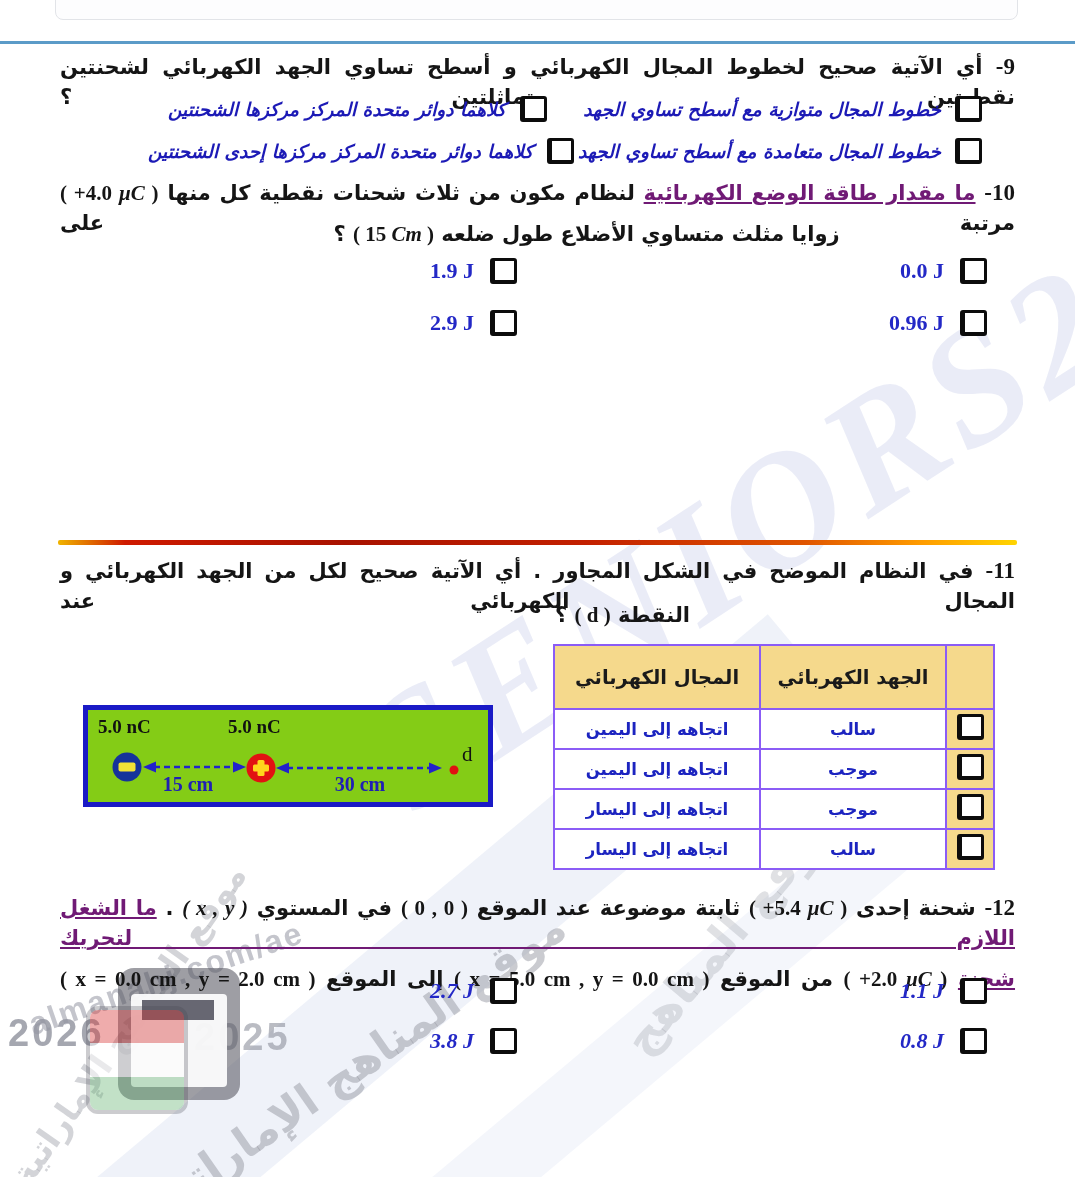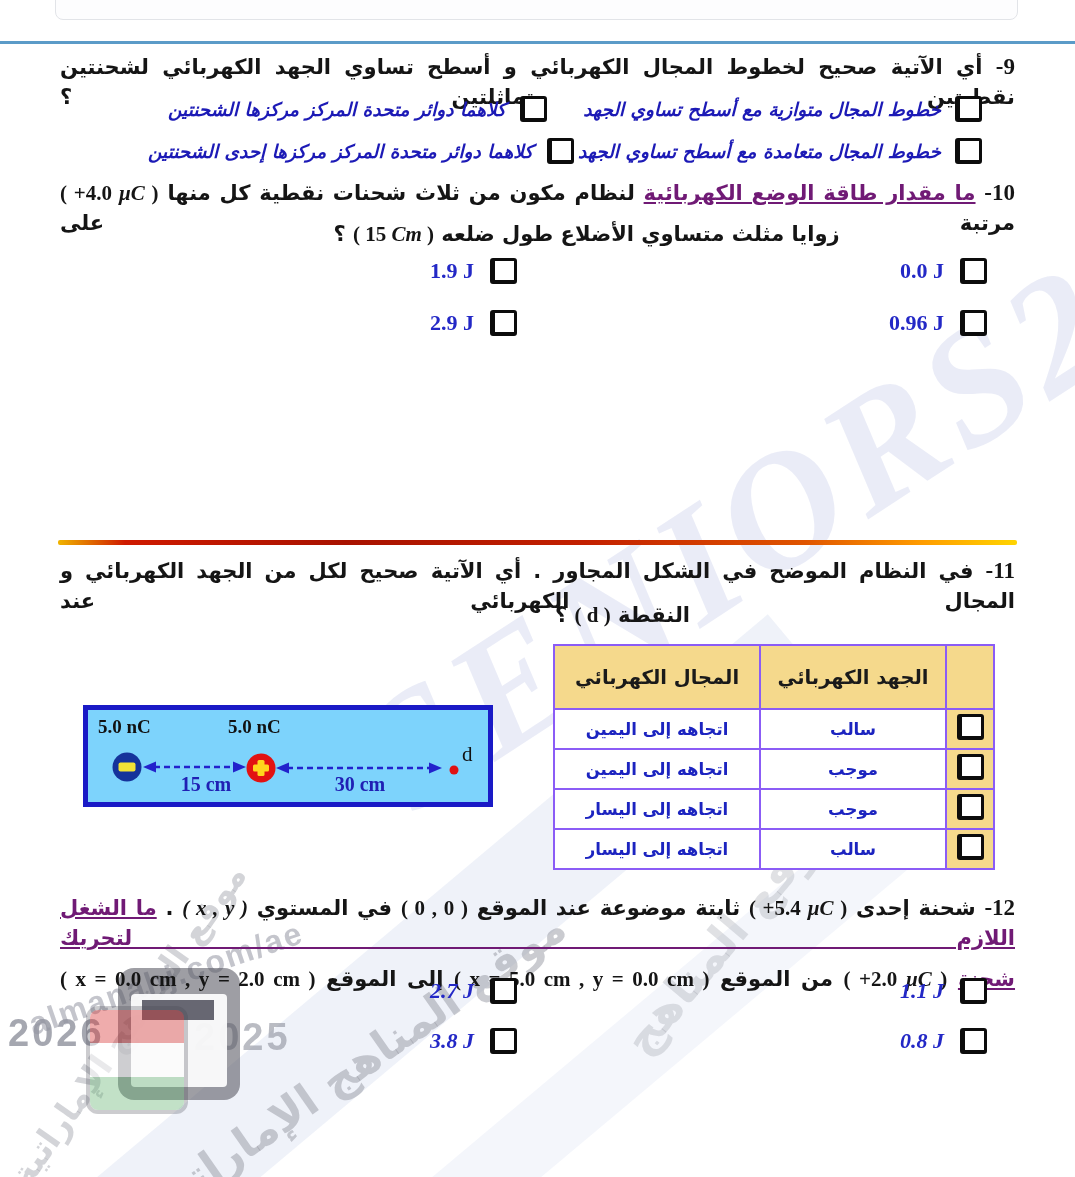--- a/index.html
+++ b/index.html
@@ -76,21 +76,21 @@
   .qtable th{background:#f5d98c;height:62px;vertical-align:middle;
              font-weight:700;font-size:19.5px;color:#1a1a1a;}
   .qtable td{height:38px;text-align:center;vertical-align:middle;background:#fff;
              font-weight:700;font-size:16.5px;color:#1c24c0;}
   .qtable .cbcol{width:46px;background:#f5d98c;}
   .qtable .colpot{width:184px;}
   .qtable .colfld{width:204px;}
   .qtable .cbcell{background:#f5d98c;text-align:center;}
 
   
-  .diagram{position:absolute;left:83px;top:705px;width:400px;height:92px;background:#7dd3fc;
+  .diagram{position:absolute;left:83px;top:705px;width:400px;height:92px;background:#84cc16;
            border:5px solid #1a1ac6;z-index:3;}
   .diag-label{position:absolute;font-weight:700;font-size:19px;color:#111;font-family:"Liberation Serif",serif;white-space:nowrap;}
   .diag-dist{position:absolute;width:120px;text-align:center;font-family:"Liberation Serif",serif;
              font-weight:700;font-size:20px;color:#2020b4;}
   .dlabel{font-family:"Liberation Serif",serif;font-size:21px;font-weight:400;}
 </style>
 </head>
 <body>
 
 <div class="page">
@@ -239,21 +239,21 @@
 
       <circle cx="173" cy="58" r="14.5" fill="#e21212"></circle>
       <rect x="169.5" y="50" width="7" height="16" rx="1.5" fill="#ffd71c"></rect>
       <rect x="165" y="54.5" width="16" height="7" rx="1.5" fill="#ffd71c"></rect>
 
       <circle cx="366" cy="60" r="4.5" fill="#e01111"></circle>
     </svg>
     <div class="diag-label" style="left:10px;top:6px;">5.0 nC</div>
     <div class="diag-label" style="left:140px;top:6px;">5.0 nC</div>
     <div class="diag-label dlabel" style="left:374px;top:32px;">d</div>
-    <div class="diag-dist" style="left:58px;top:63px;">15 cm</div>
+    <div class="diag-dist" style="left:40px;top:63px;">15 cm</div>
     <div class="diag-dist" style="left:212px;top:63px;">30 cm</div>
   </div>
 
   <div class="blk jline" style="top:893px;left:60px;right:60px;">
     <span class="qnum">12-</span>
     <span>شحنة إحدى</span>
     <span dir="ltr" class="math"><span>( +5.4 </span><span class="unit">µC</span><span> )</span></span>
     <span>ثابتة موضوعة عند الموقع</span>
     <span dir="ltr" class="math">( 0 , 0 )</span>
     <span>في المستوي</span>

